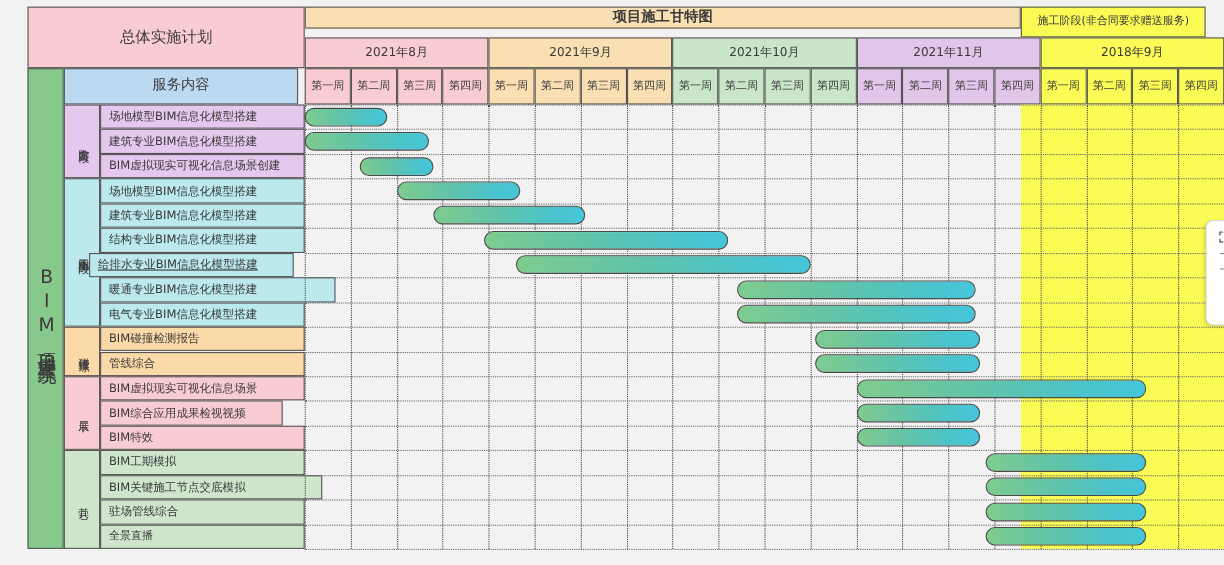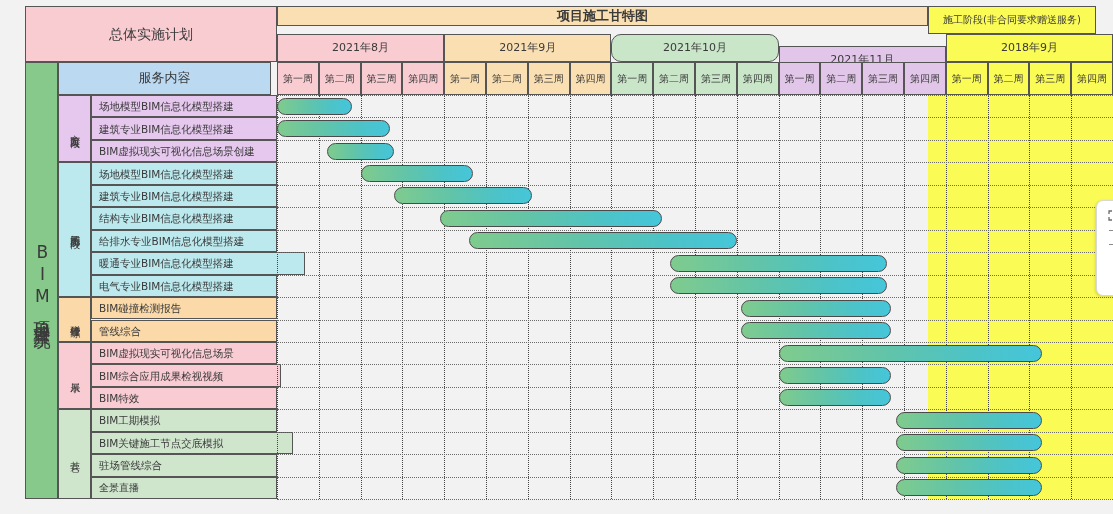--- a/index.html
+++ b/index.html
@@ -70,22 +70,22 @@
 
   <div class="cell c-sidegreen" style="left:25px;top:62px;width:33px;height:437px;">
     <span class="vtext" style="font-size:17px;letter-spacing:2px;">BIM项目管理系统</span>
   </div>
 
   <div class="cell c-blue" style="left:58px;top:62px;width:213px;height:33px;font-size:13px;">服务内容</div>
 
   <div id="month-header">
       <div class="cell" style="left:277px;top:34px;width:167.2px;height:28px;background:#f9ccd2;font-size:11px;">2021年8月</div>
       <div class="cell" style="left:444.2px;top:34px;width:167.2px;height:28px;background:#fadfb2;font-size:11px;">2021年9月</div>
-      <div class="cell" style="left:611.4px;top:34px;width:167.2px;height:28px;background:#c9e6c9;font-size:11px;border-radius:10px;">2021年10月</div>
-      <div class="cell" style="left:778.5999999999999px;top:46px;width:167.2px;height:28px;background:#e2c6ea;font-size:11px;">2021年11月</div>
+      <div class="cell" style="left:611.4px;top:34px;width:167.2px;height:28px;background:#c9e6c9;font-size:11px;">2021年10月</div>
+      <div class="cell" style="left:778.5999999999999px;top:34px;width:167.2px;height:28px;background:#e2c6ea;font-size:11px;">2021年11月</div>
       <div class="cell" style="left:945.8px;top:34px;width:167.2px;height:28px;background:#fbfb55;font-size:11px;">2018年9月</div>
     </div>
   <div id="week-header">
       <div class="cell" style="left:277px;top:62px;width:41.8px;height:33px;background:#f9ccd2;font-size:10px;">第一周</div>
       <div class="cell" style="left:318.8px;top:62px;width:41.8px;height:33px;background:#f9ccd2;font-size:10px;">第二周</div>
       <div class="cell" style="left:360.6px;top:62px;width:41.8px;height:33px;background:#f9ccd2;font-size:10px;">第三周</div>
       <div class="cell" style="left:402.4px;top:62px;width:41.8px;height:33px;background:#f9ccd2;font-size:10px;">第四周</div>
       <div class="cell" style="left:444.2px;top:62px;width:41.8px;height:33px;background:#fadfb2;font-size:10px;">第一周</div>
       <div class="cell" style="left:486px;top:62px;width:41.8px;height:33px;background:#fadfb2;font-size:10px;">第二周</div>
       <div class="cell" style="left:527.8px;top:62px;width:41.8px;height:33px;background:#fadfb2;font-size:10px;">第三周</div>
@@ -121,27 +121,27 @@
            <span class="vtext" style="font-size:10px;">其它</span>
          </div>
     </div>
   <div id="task-col">
       <div class="cell lcell" style="left:91px;top:95px;width:186px;height:22.45px;background:#e6c8ef;font-size:10.5px;">场地模型BIM信息化模型搭建</div>
       <div class="cell lcell" style="left:91px;top:117.45px;width:186px;height:22.45px;background:#e6c8ef;font-size:10.5px;">建筑专业BIM信息化模型搭建</div>
       <div class="cell lcell" style="left:91px;top:139.9px;width:186px;height:22.45px;background:#e6c8ef;font-size:10.5px;">BIM虚拟现实可视化信息场景创建</div>
       <div class="cell lcell" style="left:91px;top:162.35px;width:186px;height:22.45px;background:#bbe9ee;font-size:10.5px;">场地模型BIM信息化模型搭建</div>
       <div class="cell lcell" style="left:91px;top:184.8px;width:186px;height:22.45px;background:#bbe9ee;font-size:10.5px;">建筑专业BIM信息化模型搭建</div>
       <div class="cell lcell" style="left:91px;top:207.25px;width:186px;height:22.45px;background:#bbe9ee;font-size:10.5px;">结构专业BIM信息化模型搭建</div>
-      <div class="cell lcell" style="left:91px;top:229.7px;width:186px;height:22.45px;background:#bbe9ee;font-size:10.5px;">给排水专业BIM信息化模型搭建</div>
+      <div class="cell lcell" style="left:81px;top:229.7px;width:186px;height:22.45px;background:#bbe9ee;font-size:10.5px;text-decoration:underline;">给排水专业BIM信息化模型搭建</div>
       <div class="cell lcell" style="left:91px;top:252.15px;width:214px;height:22.45px;background:#bbe9ee;font-size:10.5px;">暖通专业BIM信息化模型搭建</div>
       <div class="cell lcell" style="left:91px;top:274.6px;width:186px;height:22.45px;background:#bbe9ee;font-size:10.5px;">电气专业BIM信息化模型搭建</div>
       <div class="cell lcell" style="left:91px;top:297.04999999999995px;width:186px;height:22.45px;background:#fbd9a8;font-size:10.5px;">BIM碰撞检测报告</div>
       <div class="cell lcell" style="left:91px;top:319.5px;width:186px;height:22.45px;background:#fbd9a8;font-size:10.5px;">管线综合</div>
       <div class="cell lcell" style="left:91px;top:341.95px;width:186px;height:22.45px;background:#f9ccd3;font-size:10.5px;">BIM虚拟现实可视化信息场景</div>
-      <div class="cell lcell" style="left:91px;top:364.4px;width:190px;height:22.45px;background:#f9ccd3;font-size:10.5px;">BIM综合应用成果检视视频</div>
+      <div class="cell lcell" style="left:91px;top:364.4px;width:166px;height:22.45px;background:#f9ccd3;font-size:10.5px;">BIM综合应用成果检视视频</div>
       <div class="cell lcell" style="left:91px;top:386.84999999999997px;width:186px;height:22.45px;background:#f9ccd3;font-size:10.5px;">BIM特效</div>
       <div class="cell lcell" style="left:91px;top:409.3px;width:186px;height:22.45px;background:#cfe6cd;font-size:10.5px;">BIM工期模拟</div>
       <div class="cell lcell" style="left:91px;top:431.75px;width:202px;height:22.45px;background:#cfe6cd;font-size:10.5px;">BIM关键施工节点交底模拟</div>
       <div class="cell lcell" style="left:91px;top:454.2px;width:186px;height:22.45px;background:#cfe6cd;font-size:10.5px;">驻场管线综合</div>
       <div class="cell lcell" style="left:91px;top:476.65px;width:186px;height:22.45px;background:#cfe6cd;font-size:10px;">全景直播</div>
     </div>
 
   <div id="grid">
     <div class="yellowband" style="left:651px;width:185px;"></div>
     <div id="vlines">

